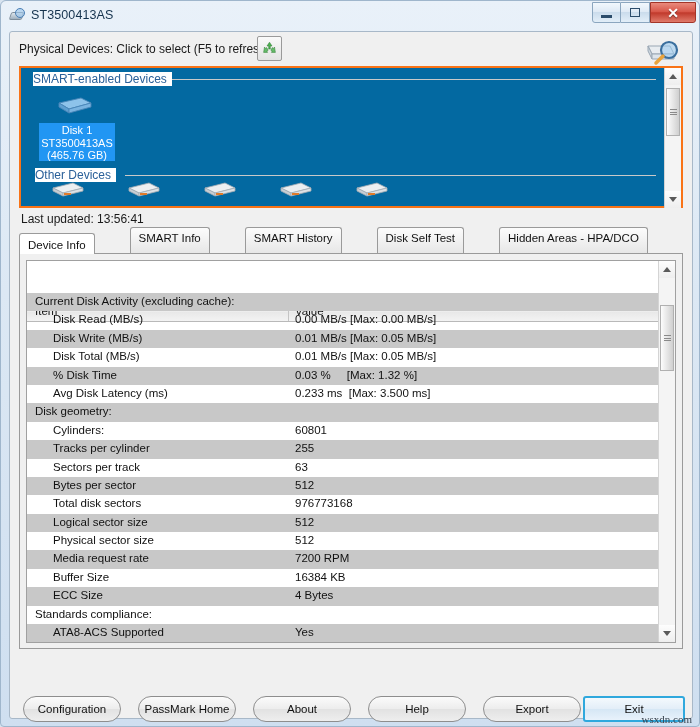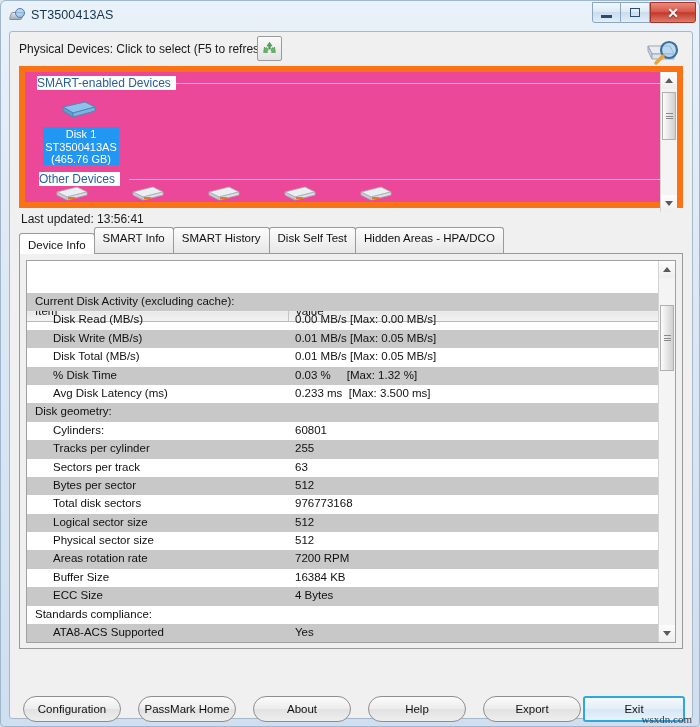--- a/index.html
+++ b/index.html
@@ -119,22 +119,22 @@
     position: absolute; right: 8px; top: 2px;
     width: 44px; height: 34px;
   }
 
   
   .device-panel {
     position: absolute;
     left: 9px; top: 34px;
     width: 664px; height: 142px;
     box-sizing: border-box;
-    background: #ec4899;
-    border: 6px solid #f97316;
+    background: #0369a1;
+    border: 2px solid #f97316;
   }
   .group-title {
     position: absolute;
     font-size: 12px;
     color: #2a6099;
     background: #ffffff;
     padding-right: 5px;
     z-index: 2;
   }
   .group-rule {
@@ -207,20 +207,21 @@
     font-size: 12px; color: #1a1a1a;
   }
 
   
   .tabstrip {
     position: absolute;
     left: 9px; top: 201px;
     width: 664px; height: 21px;
     display: flex;
     align-items: flex-end;
+    gap: 36px;
   }
   .tab {
     height: 27px;
     box-sizing: border-box;
     padding: 2px 8px 0 8px;
     font-size: 11.5px;
     color: #111;
     background: linear-gradient(to bottom, #fcfcfc, #e6e6e6);
     border: 1px solid #9a9a9a;
     border-bottom: none;
@@ -518,21 +519,21 @@
             </div>
             <div class="row alt indent">
               <span class="c-item">Logical sector size</span>
               <span class="c-val">512</span>
             </div>
             <div class="row indent">
               <span class="c-item">Physical sector size</span>
               <span class="c-val">512</span>
             </div>
             <div class="row alt indent">
-              <span class="c-item">Areas rotation rate</span>
+              <span class="c-item">Media request rate</span>
               <span class="c-val">7200 RPM</span>
             </div>
             <div class="row indent">
               <span class="c-item">Buffer Size</span>
               <span class="c-val">16384 KB</span>
             </div>
             <div class="row alt indent">
               <span class="c-item">ECC Size</span>
               <span class="c-val">4 Bytes</span>
             </div>

